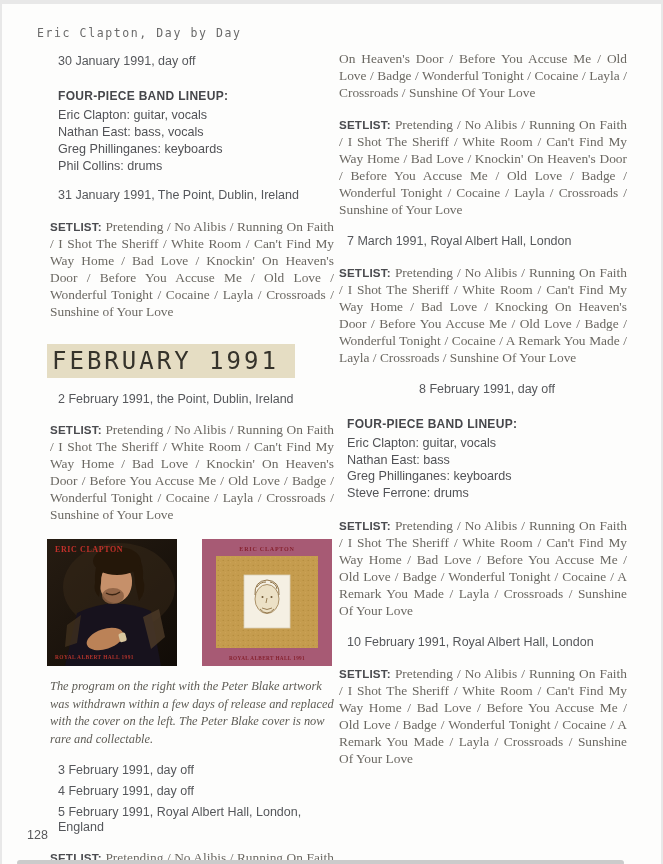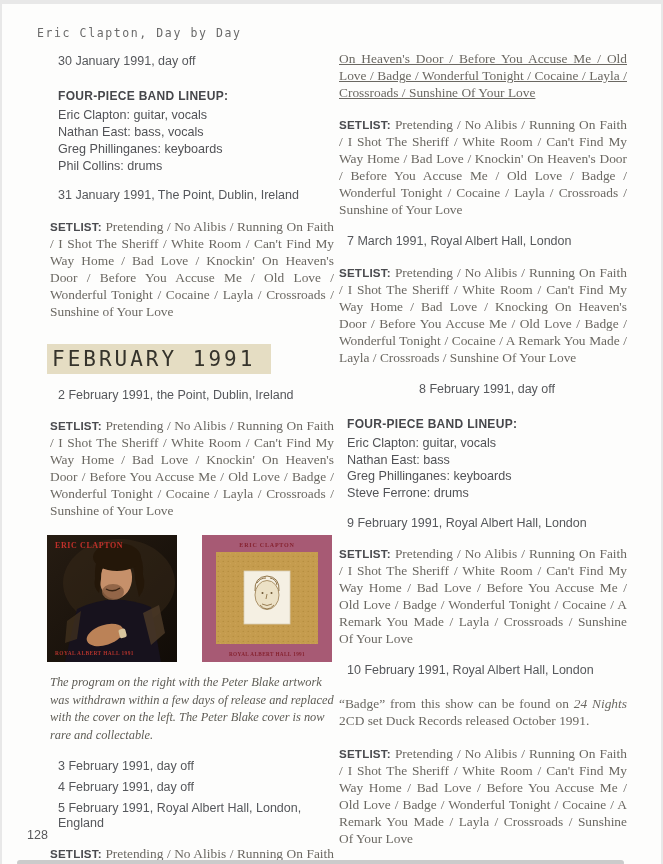--- a/index.html
+++ b/index.html
@@ -43,21 +43,21 @@
   .lineup .lbl{
     font-weight:bold;font-size:12px;color:#46474b;
     letter-spacing:.3px;display:block;margin-bottom:2px;
   }
   .lineup span{display:block;}
   .section-heading{
     display:inline-block;
     margin:24px 0 0 -3px;
     background:#e5ddc3;
     font-family:"DejaVu Sans Mono",monospace;
-    font-size:21px;letter-spacing:3px;
+    font-size:24px;letter-spacing:3px;
     color:#35332b;
     padding:3px 16px 3px 5px;
   }
   .covers{display:flex;gap:25px;margin:16px 0 0 -3px;}
   .cover{width:130px;height:127px;display:block;}
   .caption{
     font-style:italic;font-size:12.4px;line-height:1.42;
     color:#5e5c55;margin:12px 0 0 0;
   }
   .note{margin-top:17px;}
@@ -149,45 +149,43 @@
     <p class="caption">The program on the right with the Peter Blake artwork was withdrawn within a few days of release and replaced with the cover on the left. The Peter Blake cover is now rare and collectable.</p>
 
     <div class="date">3 February 1991, day off</div>
     <div class="date">4 February 1991, day off</div>
     <div class="date">5 February 1991, Royal Albert Hall, London, England</div>
 
     <p class="setlist"><span class="lbl">SETLIST:</span> <span>Pretending / No Alibis / Running On Faith / I Shot The Sheriff / White Room / Bad Love / Knocking</span></p>
   </div>
 
   <div class="col col-right">
-    <p class="serif-p" style="margin-top:24px;text-decoration:underline;">On Heaven's Door / Before You Accuse Me / Old Love / Badge / Wonderful Tonight / Cocaine / Layla / Crossroads / Sunshine Of Your Love</p>
+    <p class="serif-p" style="margin-top:24px;">On Heaven's Door / Before You Accuse Me / Old Love / Badge / Wonderful Tonight / Cocaine / Layla / Crossroads / Sunshine Of Your Love</p>
 
 
     <p class="setlist"><span class="lbl">SETLIST:</span> <span>Pretending / No Alibis / Running On Faith / I Shot The Sheriff / White Room / Can't Find My Way Home / Bad Love / Knockin' On Heaven's Door / Before You Accuse Me / Old Love / Badge / Wonderful Tonight / Cocaine / Layla / Crossroads / Sunshine of Your Love</span></p>
 
     <div class="date" style="margin-top:16px;">7 March 1991, Royal Albert Hall, London</div>
 
     <p class="setlist"><span class="lbl">SETLIST:</span> <span>Pretending / No Alibis / Running On Faith / I Shot The Sheriff / White Room / Can't Find My Way Home / Bad Love / Knocking On Heaven's Door / Before You Accuse Me / Old Love / Badge / Wonderful Tonight / Cocaine / A Remark You Made / Layla / Crossroads / Sunshine Of Your Love</span></p>
 
     <div class="date" style="margin-top:16px;text-align:center;">8 February 1991, day off</div>
 
     <div class="lineup">
       <span class="lbl">FOUR-PIECE BAND LINEUP:</span>
       <span>Eric Clapton: guitar, vocals</span>
       <span>Nathan East: bass</span>
       <span>Greg Phillinganes: keyboards</span>
       <span>Steve Ferrone: drums</span>
     </div>
 
-    <div class="date">9 February 1991, Royal Albert Hall, London</div>
 
     <p class="setlist"><span class="lbl">SETLIST:</span> <span>Pretending / No Alibis / Running On Faith / I Shot The Sheriff / White Room / Can't Find My Way Home / Bad Love / Before You Accuse Me / Old Love / Badge / Wonderful Tonight / Cocaine / A Remark You Made / Layla / Crossroads / Sunshine Of Your Love</span></p>
 
     <div class="date" style="margin-top:16px;">10 February 1991, Royal Albert Hall, London</div>
 
-    <p class="serif-p note"><span>“Badge” from this show can be found on </span><span class="ital">24 Nights</span><span> 2CD set Duck Records released October 1991.</span></p>
 
     <p class="setlist" style="margin-top:16px;"><span class="lbl">SETLIST:</span> <span>Pretending / No Alibis / Running On Faith / I Shot The Sheriff / White Room / Can't Find My Way Home / Bad Love / Before You Accuse Me / Old Love / Badge / Wonderful Tonight / Cocaine / A Remark You Made / Layla / Crossroads / Sunshine Of Your Love</span></p>
   </div>
 
   <div class="page-number">128</div>
   <div class="page-edge"></div>
 </div>
 
 </body></html>

